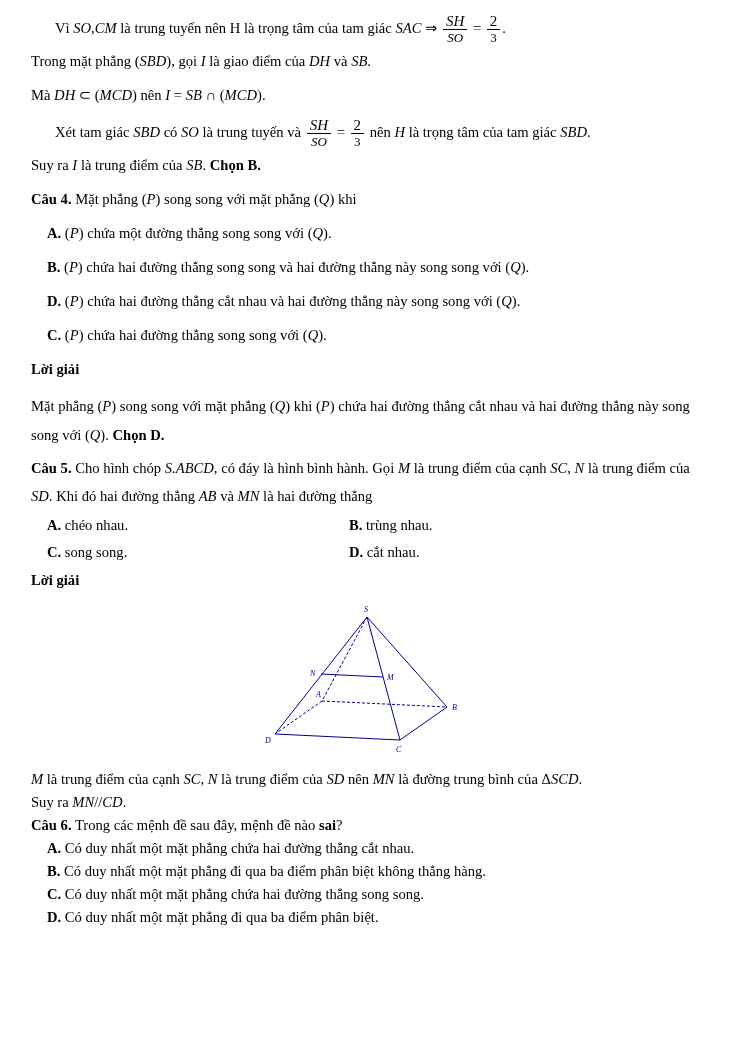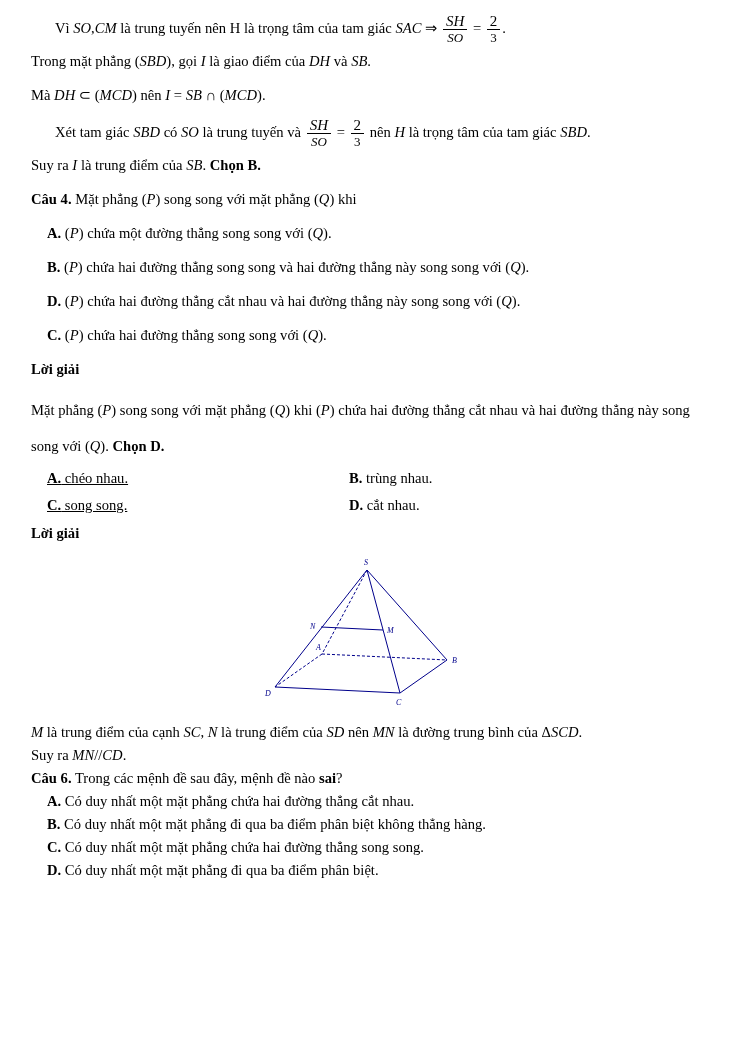--- a/index.html
+++ b/index.html
@@ -7,24 +7,24 @@
   body {
     width: 731px; height: 1043px; background: #ffffff; overflow: hidden;
     font-family: "Liberation Serif", serif; font-size: 14.6px; color: #000;
   }
   .page { padding: 14px 28px 0 31px; }
   p { margin: 0; }
   .ln   { line-height: 22px; margin-bottom: 12px; }
   .fr   { margin-bottom: 5px; margin-left: 24px; }          
   .ind  { margin-left: 16px; }
   .loi  { font-weight: bold; }
-  .sol15  { line-height: 36px; margin-bottom: 4px; }   
+  .sol15  { line-height: 29px; margin-bottom: 4px; }   
   .stem15 { line-height: 28px; margin-bottom: 5px; }   
   .optrow { display: flex; line-height: 21px; margin-bottom: 6px; }
-  .optL { margin-left: 16px; flex: 0 0 302px; text-decoration: underline; }
+  .optL { margin-left: 16px; flex: 0 0 302px; }
   .optR { flex: 1; }
   .figwrap { text-align: center; margin: 6px 0 10px; }
   .ln2 { line-height: 21px; margin-bottom: 2px; }
   
   .frac { display: inline-block; vertical-align: middle; text-align: center; margin: 0 2px; }
   .frac .fn { display: block; font-size: 15px; line-height: 14px; padding: 0 3px 1px; border-bottom: 1px solid #000; text-align: center; }
   .frac .fd { display: block; font-size: 13px; line-height: 14px; padding: 1px 3px 0; }
   
   .figlabels text { font-family: "Liberation Serif", serif; font-style: italic; font-size: 8px; }
 </style>
@@ -40,20 +40,21 @@
   <p class="ln">Suy ra <i>I</i> là trung điểm của <i>SB</i>. <b>Chọn B.</b></p>
 
   <p class="ln"><b>Câu 4.</b> Mặt phẳng (<i>P</i>) song song với mặt phẳng (<i>Q</i>) khi</p>
   <p class="ln ind"><b>A.</b> (<i>P</i>) chứa một đường thẳng song song với (<i>Q</i>).</p>
   <p class="ln ind"><b>B.</b> (<i>P</i>) chứa hai đường thẳng song song và hai đường thẳng này song song với (<i>Q</i>).</p>
   <p class="ln ind"><b>D.</b> (<i>P</i>) chứa hai đường thẳng cắt nhau và hai đường thẳng này song song với (<i>Q</i>).</p>
   <p class="ln ind"><b>C.</b> (<i>P</i>) chứa hai đường thẳng song song với (<i>Q</i>).</p>
   <p class="ln loi">Lời giải</p>
   <p class="sol15">Mặt phẳng (<i>P</i>) song song với mặt phẳng (<i>Q</i>) khi (<i>P</i>) chứa hai đường thẳng cắt nhau và hai đường thẳng này song song với (<i>Q</i>). <b>Chọn D.</b></p>
 
+  <p class="stem15"><b>Câu 5.</b> Cho hình chóp <i>S.ABCD</i>, có đáy là hình bình hành. Gọi <i>M</i> là trung điểm của cạnh <i>SC</i>, <i>N</i> là trung điểm của <i>SD</i>. Khi đó hai đường thẳng <i>AB</i> và <i>MN</i> là hai đường thẳng</p>
   <div class="optrow">
     <span class="optL"><b>A.</b> chéo nhau.</span>
     <span class="optR"><b>B.</b> trùng nhau.</span>
   </div>
   <div class="optrow">
     <span class="optL"><b>C.</b> song song.</span>
     <span class="optR"><b>D.</b> cắt nhau.</span>
   </div>
   <p class="ln loi">Lời giải</p>
 

